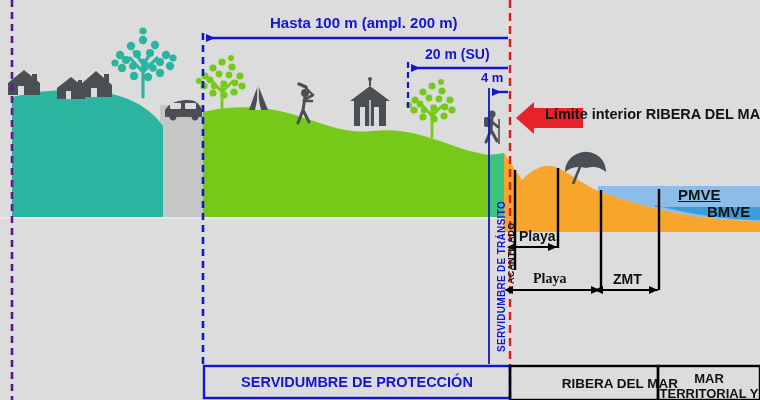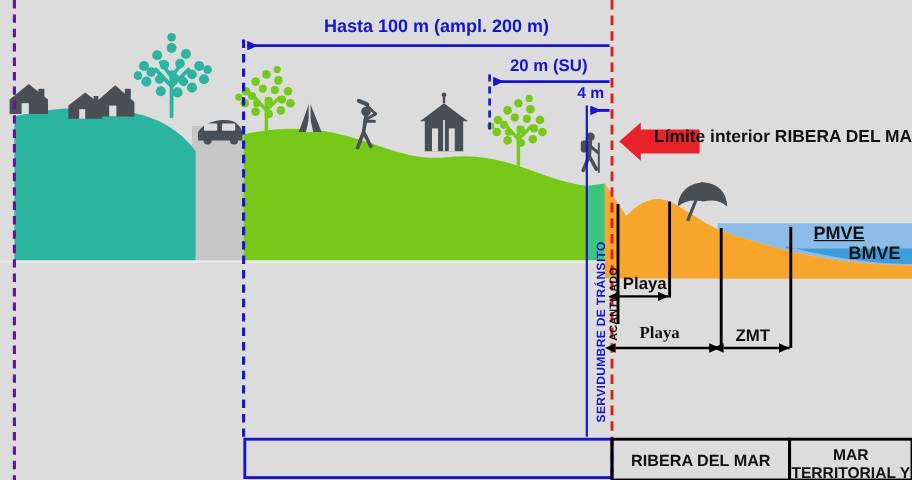--- a/index.html
+++ b/index.html
@@ -244,18 +244,19 @@
   <div class="lbl blk-lbl" style="left:678px;top:186px;font-size:15px;text-decoration:underline;">PMVE</div>
 
   <div class="lbl blk-lbl" style="left:707px;top:203px;font-size:15px;">BMVE</div>
 
   <div class="lbl blk-lbl" style="left:519px;top:228px;font-size:14px;">Playa</div>
 
   <div class="lbl blk-lbl" style="left:533px;top:271px;font-size:14px;font-family:Liberation Serif, serif;">Playa</div>
 
   <div class="lbl blk-lbl" style="left:613px;top:271px;font-size:14px;">ZMT</div>
 
-
-  <div class="lbl blk-lbl" style="left:510px;top:366px;width:148px;height:34px;display:flex;align-items:center;justify-content:center;font-size:13.5px;">RIBERA DEL MAR</div>
+  <div class="lbl blue-lbl" style="left:204px;top:366px;width:306px;height:32px;display:flex;align-items:center;justify-content:center;font-size:14.5px;">SERVIDUMBRE DE PROTECCIÓN</div>
+
+  <div class="lbl blk-lbl" style="left:510px;top:366px;width:148px;height:34px;display:flex;align-items:center;justify-content:center;font-size:13.5px;padding-left:36px;">RIBERA DEL MAR</div>
 
   <div class="lbl blk-lbl" style="left:658px;top:366px;width:102px;height:46px;display:flex;align-items:flex-start;justify-content:center;text-align:center;font-size:13px;line-height:15px;white-space:normal;padding-top:5px;box-sizing:border-box;">MAR TERRITORIAL Y LAS AGUAS INTERIORES</div>
 
 </div>
 
 </body></html>

